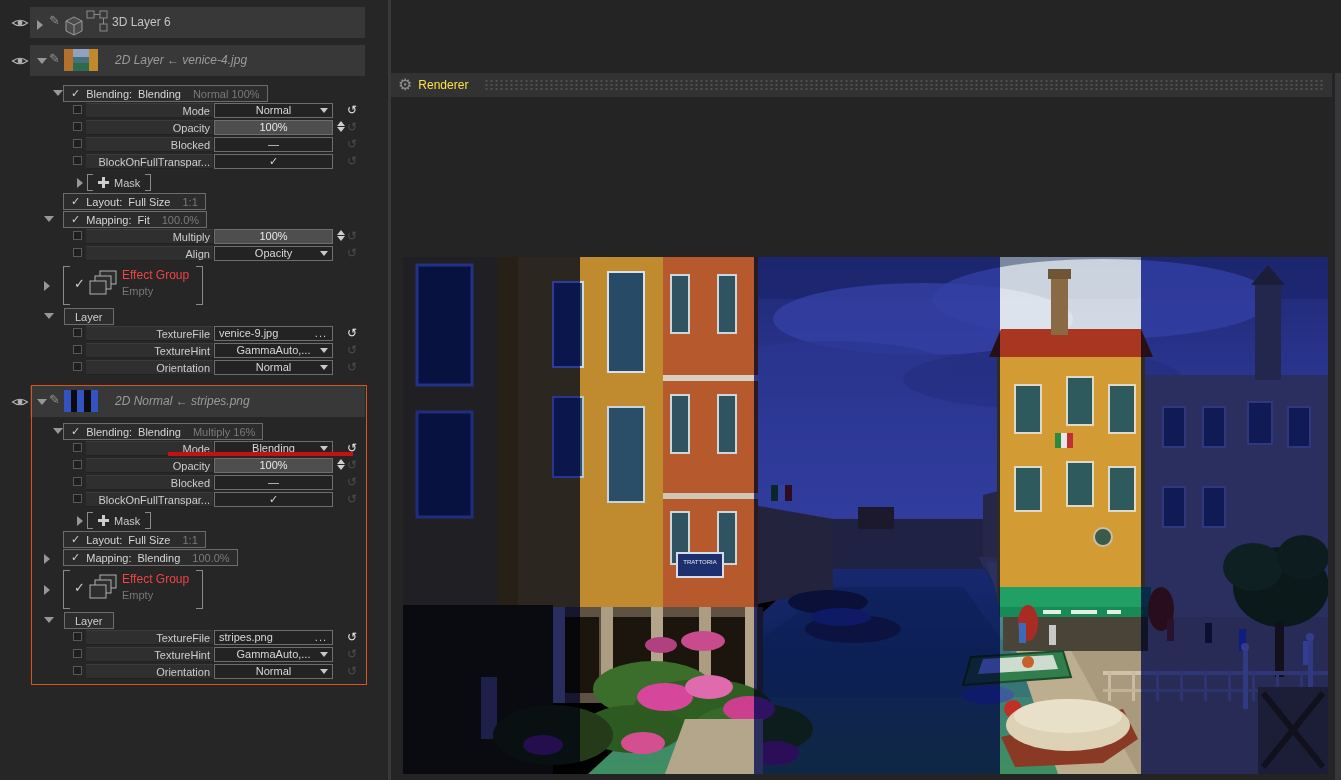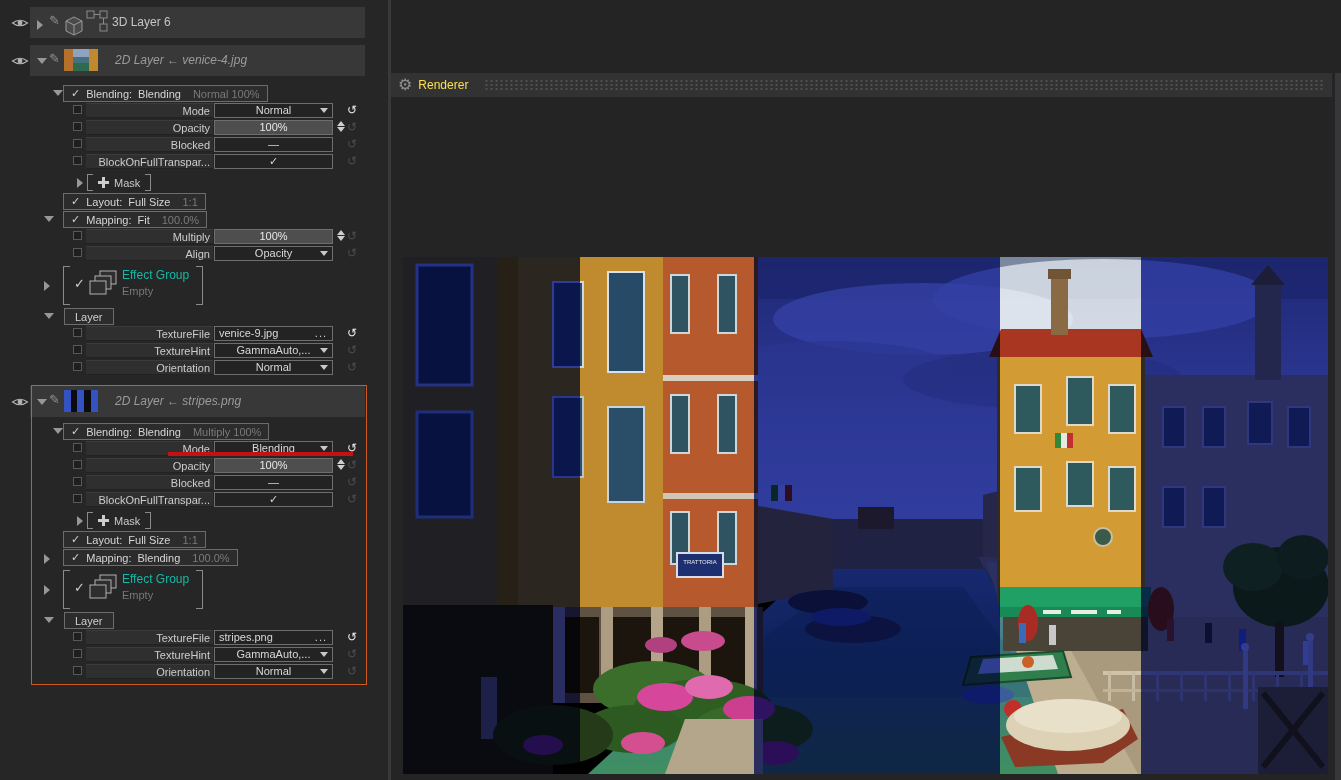--- a/index.html
+++ b/index.html
@@ -72,21 +72,21 @@
   .plus::before{content:"";position:absolute;left:4px;top:0;width:3px;height:11px;background:#cdcdcd}
   .plus::after{content:"";position:absolute;left:0;top:4px;width:11px;height:3px;background:#cdcdcd}
 
   
   .peffect{position:relative;height:40px}
   .peffect .tri-r{position:absolute;left:44px;top:16px}
   .ebl{position:absolute;left:63px;top:1px;width:6px;height:37px;border:1px solid #8a8a8a;border-right:none}
   .ebr{position:absolute;left:196px;top:1px;width:6px;height:37px;border:1px solid #8a8a8a;border-left:none}
   .echk{position:absolute;left:74px;top:11px;color:#cfcfcf;font-size:13px}
   .eicon{position:absolute;left:88px;top:4px}
-  .etitle{position:absolute;left:122px;top:3px;color:#14b8a6;font-size:12px}
+  .etitle{position:absolute;left:122px;top:3px;color:#ef4444;font-size:12px}
   .esub{position:absolute;left:122px;top:20px;color:#787878;font-size:11px}
 
   
   .playerhdr{position:relative;height:17px}
   .playerhdr .tri-d{position:absolute;left:44px;top:5px}
   .lyrbox{position:absolute;left:64px;top:0;height:17px;box-sizing:border-box;border:1px solid #6c6c6c;background:#2c2c2c;
     display:flex;align-items:center;padding:0 10px;color:#cfcfcf;font-size:11px}
 
   .sel-border{position:absolute;left:31px;top:385px;width:336px;height:300px;border:1px solid #d2591d;box-sizing:border-box;pointer-events:none;z-index:5}
   .red-line{position:absolute;left:168px;top:452px;width:185px;height:4px;background:#c51111;z-index:6}
@@ -257,30 +257,30 @@
       </div>
 
     <svg class="eye eystr" viewBox="0 0 18 12">
         <path d="M1.5 6 Q9 0.5 16.5 6 Q9 11.5 1.5 6 Z" fill="none" stroke="#b2b2b2" stroke-width="1.2"></path>
         <circle cx="9" cy="6" r="2.4" fill="#b2b2b2"></circle>
       </svg>
     <div class="lheader lhstr">
       <span class="hdr-tri tri-d"></span>
       <span class="hdr-pencil">✎</span>
       <span class="hdr-thumb thumb-stripes"></span>
-      <span class="ltitle t2d">2D Layer ← stripes.png</span>
+      <span class="ltitle t2d">2D Normal ← stripes.png</span>
     </div>
     <div class="content" id="stripes-content">
         <div class="pgroup ">
           <span class="tri-d gtri" style="left: 53px;"></span>
           <span class="pgbox">
             <span class="gchk">✓</span>
             <span class="glab">Blending:</span>
             <span class="gval">Blending</span>
-            <span class="gsum">Multiply 100%</span>
+            <span class="gsum">Multiply 16%</span>
           </span>
         </div>
         <div class="prow">
           <span class="cb"></span>
           <span class="lbar">Mode</span>
           <span class="w"><span class="wval">Blending</span><span class="caret"></span></span>
           <span class="reset rb">↺</span>
         </div>
         <div class="prow">
           <span class="cb"></span>

